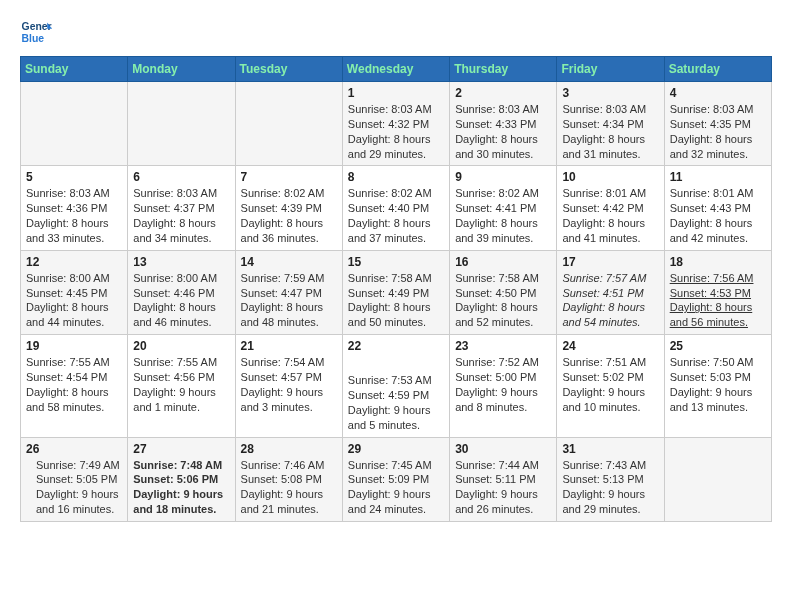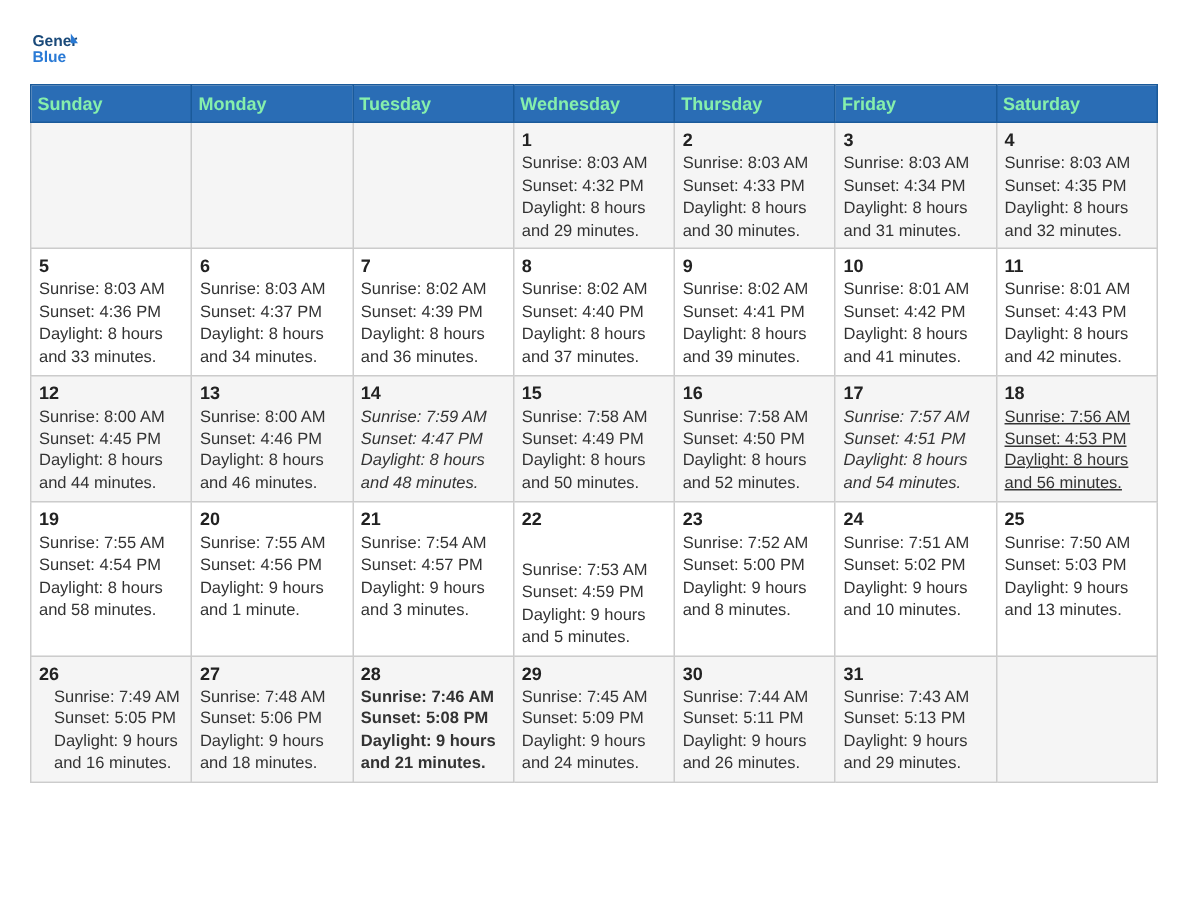--- a/index.html
+++ b/index.html
@@ -209,21 +209,21 @@
           </td>
           <td>
             <span class="day-num">13</span>
             <div class="day-info" style="white-space: pre-line;">Sunrise: 8:00 AM
 Sunset: 4:46 PM
 Daylight: 8 hours
 and 46 minutes.</div>
           </td>
           <td>
             <span class="day-num">14</span>
-            <div class="day-info" style="white-space: pre-line; font-style: italic;">Sunrise: 7:59 AM
+            <div class="day-info" style="white-space: pre-line;">Sunrise: 7:59 AM
 Sunset: 4:47 PM
 Daylight: 8 hours
 and 48 minutes.</div>
           </td>
           <td>
             <span class="day-num">15</span>
             <div class="day-info" style="white-space: pre-line;">Sunrise: 7:58 AM
 Sunset: 4:49 PM
 Daylight: 8 hours
 and 50 minutes.</div>
@@ -304,28 +304,28 @@
         <tr>
           <td>
             <span class="day-num">26</span>
             <div class="day-info" style="white-space: pre-line; margin-left: 10px;">Sunrise: 7:49 AM
 Sunset: 5:05 PM
 Daylight: 9 hours
 and 16 minutes.</div>
           </td>
           <td>
             <span class="day-num">27</span>
-            <div class="day-info" style="white-space: pre-line;">Sunrise: 7:48 AM
+            <div class="day-info" style="white-space: pre-line; font-weight: bold;">Sunrise: 7:48 AM
 Sunset: 5:06 PM
 Daylight: 9 hours
 and 18 minutes.</div>
           </td>
           <td>
             <span class="day-num">28</span>
-            <div class="day-info" style="white-space: pre-line; font-weight: bold;">Sunrise: 7:46 AM
+            <div class="day-info" style="white-space: pre-line;">Sunrise: 7:46 AM
 Sunset: 5:08 PM
 Daylight: 9 hours
 and 21 minutes.</div>
           </td>
           <td>
             <span class="day-num">29</span>
             <div class="day-info" style="white-space: pre-line;">Sunrise: 7:45 AM
 Sunset: 5:09 PM
 Daylight: 9 hours
 and 24 minutes.</div>

